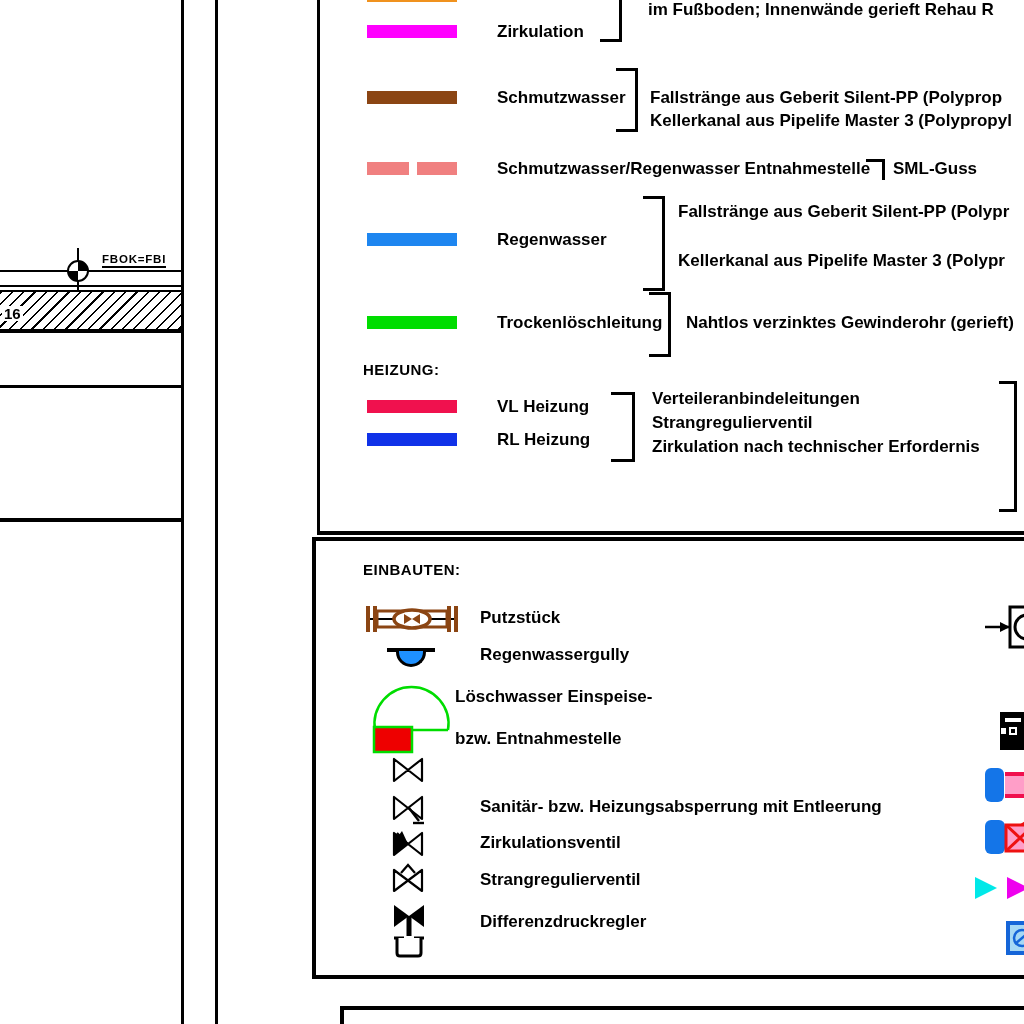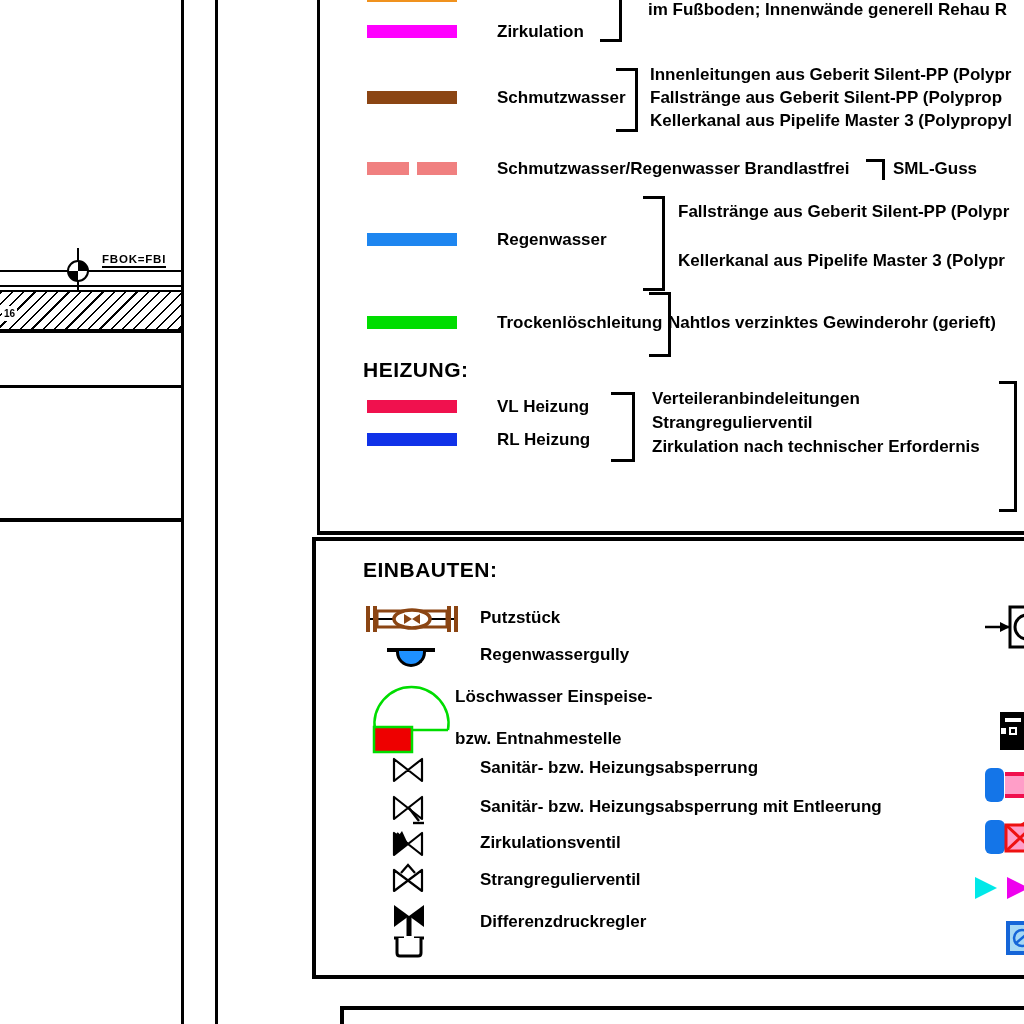--- a/index.html
+++ b/index.html
@@ -5,32 +5,32 @@
 *{margin:0;padding:0;box-sizing:border-box}
 html,body{width:1024px;height:1024px;background:#fff;overflow:hidden}
 body{font-family:"Liberation Sans",sans-serif;font-weight:700;color:#000}
 :root{
   --brown:#8B4513; --green:#00DD00; --red:#EE0000; --gully:#1E90FF;
   --pillblue:#1475E8; --pink:#FF9EC8; --crimson:#F0114E; --skybox:#A6D8F5; --boxblue:#1565D8;
 }
 #canvas{position:relative;width:1024px;height:1024px;overflow:hidden;background:#fff}
 .ln{position:absolute;background:#000}
 .t{position:absolute;white-space:nowrap;font-size:17px;line-height:22px}
-.h{position:absolute;white-space:nowrap;font-size:21px;line-height:25px;letter-spacing:.5px}
+.h{position:absolute;white-space:nowrap;font-size:15px;line-height:25px;letter-spacing:.5px}
 .sw{position:absolute;height:13px;width:90px}
 .fbok{position:absolute;font-size:11.5px;letter-spacing:.8px;border-bottom:2px solid #000;padding-bottom:1px;line-height:12px}
 .hatch{position:absolute;background:repeating-linear-gradient(135deg,#000 0 1.6px,transparent 1.6px 8px)}
 .marker{position:absolute;width:22px;height:22px;border-radius:50%;border:2px solid #000;
   background:conic-gradient(#000 0 90deg,#fff 90deg 180deg,#000 180deg 270deg,#fff 270deg 360deg)}
 .gully-disc{position:absolute;width:30px;height:16px;border-radius:0 0 16px 16px;background:var(--gully);
   border:3px solid #000;border-top:none}
 .pill{position:absolute;border-radius:6px;background:var(--pillblue)}
 .pinkrect{position:absolute;background:var(--pink);border-top:4px solid var(--crimson);border-bottom:4px solid var(--crimson)}
 .tri{position:absolute;width:0;height:0;border-top:11px solid transparent;border-bottom:11px solid transparent}
-.s16{position:absolute;font-size:10px;line-height:15px;background:#fff;padding:0 2px}
+.s16{position:absolute;font-size:15px;line-height:15px;background:#fff;padding:0 2px}
 svg{position:absolute;overflow:visible}
 </style>
 </head>
 <body>
 
 <div id="canvas">
 
   <div class="ln" style="left:181px;top:0;width:3px;height:1024px"></div>
   <div class="ln" style="left:215px;top:0;width:3px;height:1024px"></div>
 
@@ -50,39 +50,38 @@
 
   <div class="ln" style="left:317px;top:0;width:3px;height:533px"></div>
   <div class="ln" style="left:317px;top:531px;width:707px;height:4px"></div>
 
   <div class="sw" style="left: 367px; top: 0px; height: 2px; background: rgb(240, 146, 30);"></div>
   <div class="t" style="left:497px;top:-17px">Warmwasser</div>
   <div>
     <div class="ln" style="left:619px;top:0;width:3px;height:42px"></div>
     <div class="ln" style="left:600px;top:39px;width:22px;height:3px"></div>
   </div>
-  <div class="t" style="left:648px;top:-1px">im Fußboden;  Innenwände generell Rehau R</div>
+  <div class="t" style="left:648px;top:-1px">im Fußboden;  Innenwände gerieft Rehau R</div>
 
   <div class="sw" style="left: 367px; top: 25px; background: rgb(255, 0, 255);"></div>
   <div class="t" style="left:497px;top:21px">Zirkulation</div>
 
   <div class="sw" style="left: 367px; top: 91px; background: rgb(139, 69, 19);"></div>
   <div class="t" style="left:497px;top:87px">Schmutzwasser</div>
   <div>
     <div class="ln" style="left:635px;top:68px;width:3px;height:64px"></div>
     <div class="ln" style="left:616px;top:68px;width:21px;height:3px"></div>
     <div class="ln" style="left:616px;top:129px;width:21px;height:3px"></div>
   </div>
-  <div class="t" style="left:650px;top:64px">Innenleitungen aus Geberit Silent-PP (Polypr</div>
   <div class="t" style="left:650px;top:87px">Fallstränge aus Geberit Silent-PP (Polyprop</div>
   <div class="t" style="left:650px;top:110px">Kellerkanal aus Pipelife Master 3 (Polypropyl</div>
 
   <div class="sw" style="left: 367px; top: 162px; width: 42px; background: rgb(240, 128, 128);"></div>
   <div class="sw" style="left: 417px; top: 162px; width: 40px; background: rgb(240, 128, 128);"></div>
-  <div class="t" style="left:497px;top:158px">Schmutzwasser/Regenwasser Brandlastfrei</div>
+  <div class="t" style="left:497px;top:158px">Schmutzwasser/Regenwasser Entnahmestelle</div>
   <div>
     <div class="ln" style="left:866px;top:159px;width:19px;height:3px"></div>
     <div class="ln" style="left:882px;top:159px;width:3px;height:21px"></div>
   </div>
   <div class="t" style="left:893px;top:158px">SML-Guss</div>
 
   <div class="sw" style="left: 367px; top: 233px; background: rgb(30, 134, 240);"></div>
   <div class="t" style="left:497px;top:229px">Regenwasser</div>
   <div>
     <div class="ln" style="left:662px;top:196px;width:3px;height:95px"></div>
@@ -92,21 +91,21 @@
   <div class="t" style="left:678px;top:201px">Fallstränge aus Geberit Silent-PP (Polypr</div>
   <div class="t" style="left:678px;top:250px">Kellerkanal aus Pipelife Master 3 (Polypr</div>
 
   <div class="sw" style="left: 367px; top: 316px; background: rgb(0, 221, 0);"></div>
   <div class="t" style="left:497px;top:312px">Trockenlöschleitung</div>
   <div>
     <div class="ln" style="left:668px;top:292px;width:3px;height:65px"></div>
     <div class="ln" style="left:649px;top:292px;width:21px;height:3px"></div>
     <div class="ln" style="left:649px;top:354px;width:21px;height:3px"></div>
   </div>
-  <div class="t" style="left:668px;top:312px">Nahtlos verzinktes Gewinderohr (gerieft)</div>
+  <div class="t" style="left:686px;top:312px">Nahtlos verzinktes Gewinderohr (gerieft)</div>
 
   <div class="h" style="left:363px;top:357px">HEIZUNG:</div>
   <div class="sw" style="left: 367px; top: 400px; background: rgb(240, 17, 78);"></div>
   <div class="t" style="left:497px;top:396px">VL Heizung</div>
   <div class="sw" style="left: 367px; top: 433px; background: rgb(16, 50, 232);"></div>
   <div class="t" style="left:497px;top:429px">RL Heizung</div>
   <div>
     <div class="ln" style="left:632px;top:392px;width:3px;height:70px"></div>
     <div class="ln" style="left:611px;top:392px;width:23px;height:3px"></div>
     <div class="ln" style="left:611px;top:459px;width:23px;height:3px"></div>
@@ -147,21 +146,20 @@
     <path d="M 3 50 A 37 37 0 1 1 76 50" fill="none" stroke="var(--green)" stroke-width="2.5"></path>
     <line x1="40" y1="50" x2="76" y2="50" stroke="var(--green)" stroke-width="2.5"></line>
     <rect x="2" y="47" width="38" height="25" fill="var(--red)" stroke="var(--green)" stroke-width="2.5"></rect>
   </svg>
   <div class="t" style="left:455px;top:686px">Löschwasser Einspeise-</div>
   <div class="t" style="left:455px;top:728px">bzw. Entnahmestelle</div>
 
   <svg style="left:392px;top:757px" width="32" height="26" viewBox="0 0 32 26">
     <path d="M2,2 L2,24 L16,13 Z M30,2 L30,24 L16,13 Z" fill="#fff" stroke="#000" stroke-width="2.2" stroke-linejoin="round"></path>
   </svg>
-  <div class="t" style="left:480px;top:757px">Sanitär- bzw. Heizungsabsperrung</div>
 
   <svg style="left:392px;top:796px" width="36" height="30" viewBox="0 0 36 30">
     <path d="M2,1 L2,23 L16,12 Z M30,1 L30,23 L16,12 Z" fill="#fff" stroke="#000" stroke-width="2.2" stroke-linejoin="round"></path>
     <line x1="17" y1="12" x2="27" y2="25" stroke="#000" stroke-width="2.4"></line>
     <line x1="21" y1="27" x2="32" y2="27" stroke="#000" stroke-width="2.4"></line>
   </svg>
   <div class="t" style="left:480px;top:796px">Sanitär- bzw. Heizungsabsperrung mit Entleerung</div>
 
   <svg style="left:392px;top:830px" width="32" height="27" viewBox="0 0 32 27">
     <path d="M30,3 L30,25 L16,14 Z" fill="#fff" stroke="#000" stroke-width="2.2" stroke-linejoin="round"></path>

